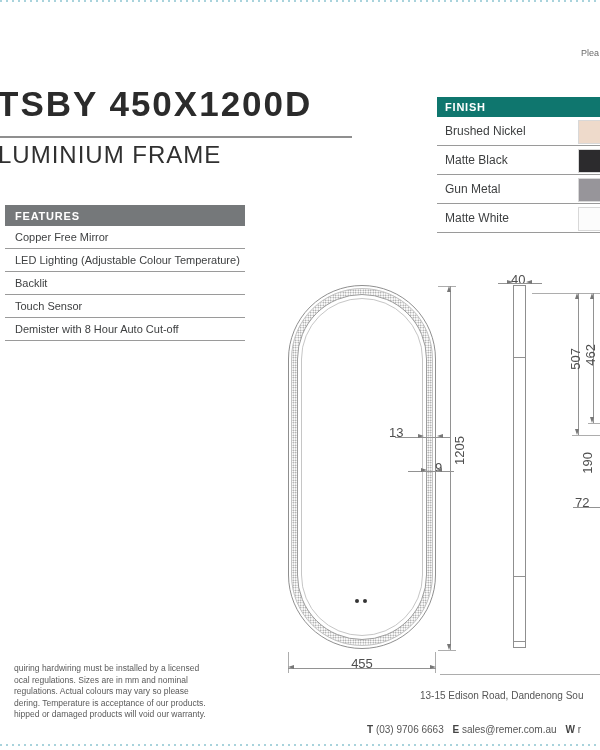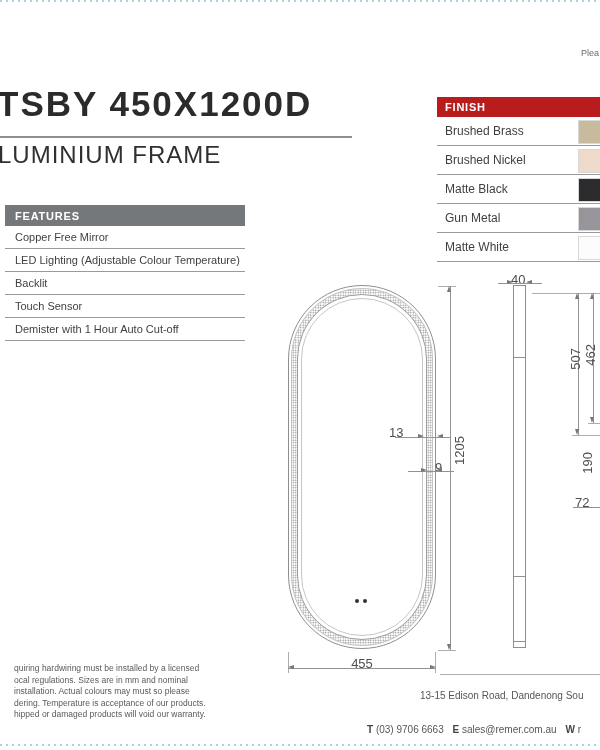--- a/index.html
+++ b/index.html
@@ -67,29 +67,25 @@
 <div class="title">TSBY 450X1200D</div>
 <div class="title-rule"></div>
 <div class="subtitle">LUMINIUM FRAME</div>
 
 <div class="features">
   <div class="bar" style="background: rgb(117, 120, 122);">FEATURES</div>
   <div class="feat-row">Copper Free Mirror</div>
   <div class="feat-row">LED Lighting (Adjustable Colour Temperature)</div>
   <div class="feat-row">Backlit</div>
   <div class="feat-row">Touch Sensor</div>
-  <div class="feat-row">Demister with 1 Hour Auto Cut-off</div>
+  <div class="feat-row">Demister with 8 Hour Auto Cut-off</div>
 </div>
 
 <div class="finish">
-  <div class="bar" style="background: #b91c1c;">FINISH</div>
-  <div class="fin-row">
-    <span>Brushed Brass</span>
-    <span class="swatch" style="background: rgb(200, 187, 157);"></span>
-  </div>
+  <div class="bar" style="background: #0f766e;">FINISH</div>
   <div class="fin-row">
     <span>Brushed Nickel</span>
     <span class="swatch" style="background: rgb(238, 218, 203);"></span>
   </div>
   <div class="fin-row">
     <span>Matte Black</span>
     <span class="swatch" style="background: rgb(44, 43, 45);"></span>
   </div>
   <div class="fin-row">
     <span>Gun Metal</span>
@@ -166,21 +162,21 @@
 
   <div class="dim-label" style="left:575px;top:495px;">72</div>
   <div class="hline" style="left:573px;top:507px;width:27px;"></div>
 
   <div class="hline ext" style="left:440px;top:674px;width:160px;"></div>
 </div>
 
 <div class="disclaimer">
   <div>quiring hardwiring must be installed by a licensed</div>
   <div>ocal regulations. Sizes are in mm and nominal</div>
-  <div>installation. Actual colours may must so please</div>
+  <div>regulations. Actual colours may vary so please</div>
   <div>dering. Temperature is acceptance of our products.</div>
   <div>hipped or damaged products will void our warranty.</div>
 </div>
 
 <div class="contact" style="left:420px;top:690px;">13-15 Edison Road, Dandenong Sou</div>
 <div class="contact" style="left:367px;top:704px;margin-top:20px;">
   <b style="margin-left:0;">T</b>
   <span>(03) 9706 6663</span>
   <b>E</b>
   <span>sales@remer.com.au</span>

